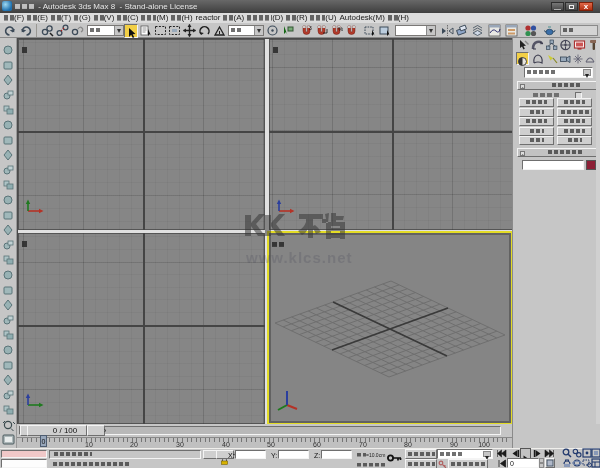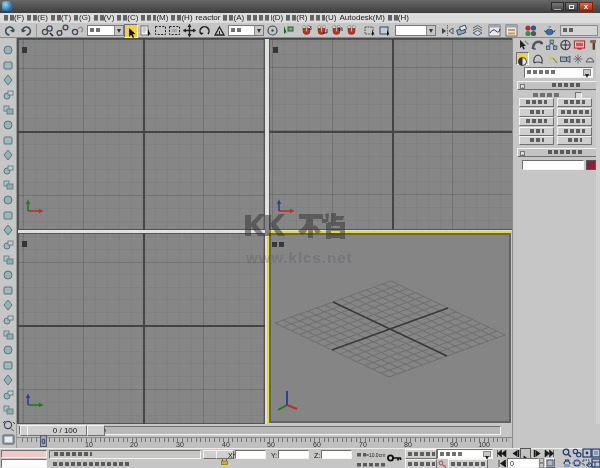--- a/index.html
+++ b/index.html
@@ -24,20 +24,21 @@
 .mi{padding:0 1px;}.m1{width:5px;}.m2{width:10px;}.m3{width:15px;}.m5{width:25px;}.w2{width:14px;}.w3{width:21px;}.w4{width:28px;}.w5{width:35px;}
 .ti{position:absolute;top:24px;width:13px;height:13px;}
 .combo{position:absolute;top:25px;height:11px;background:#fff;border:1px solid #7a7876;display:flex;align-items:center;}
 .combo .ar{position:absolute;right:0;top:0;width:9px;height:9px;background:#c6c6c6;border-left:1px solid #8a8a8a;font-size:6px;line-height:9px;text-align:center;color:#222;}
 .cbtn{position:absolute;background:#cfcfcf;border:1px solid;border-color:#f4f4f4 #6f6f6f #6f6f6f #f4f4f4;font-size:6px;color:#111;display:flex;align-items:center;justify-content:center;overflow:hidden;}
 </style></head>
 <body>
 
 <div class="abs" id="titlebar" style="left:0;top:0;width:600px;height:13px;background:linear-gradient(#686868,#3e3e3e);">
   <div class="abs" style="left:2px;top:1px;width:10px;height:10px;background:radial-gradient(circle at 35% 35%,#9fd8f0,#1c6fae 70%);border-radius:2px;"></div>
+  <div class="abs txt" style="left:15px;top:2px;color:#e6e6e6;"><span class="cj" style="width:21px;background-image:repeating-linear-gradient(90deg,rgba(210,210,210,.85) 0 5px,rgba(0,0,0,0) 5px 7px);height:7px;"></span> - Autodesk 3ds Max 8&nbsp;&nbsp;- Stand-alone License</div>
   <div class="abs" style="left:551px;top:2px;width:13px;height:9px;background:linear-gradient(#777,#474747);border:1px solid #2e2e2e;color:#fff;font-size:7px;text-align:center;line-height:11px;">—</div>
   <div class="abs" style="left:565px;top:2px;width:13px;height:9px;background:linear-gradient(#777,#474747);border:1px solid #2e2e2e;">
       <div style="width:5px;height:4px;border:1px solid #eee;margin:1.5px auto 0;"></div>
     </div>
   <div class="abs" style="left:579px;top:2px;width:14px;height:9px;background:linear-gradient(#e06a4a,#b03012);border:1px solid #7e2008;color:#fff;font-size:8px;font-weight:bold;text-align:center;line-height:8px;font-family:'Liberation Sans',sans-serif;">x</div>
 </div>
 
 <div class="abs" id="menubar" style="left:0;top:13px;width:600px;height:10px;background:#dcdcdc;">
   <div style="display:flex;gap:1px;padding-left:3px;padding-top:1px;font-size:8px;color:#1a1a1a;line-height:8px;white-space:nowrap;">
     <span class="mi"><i class="cj m2"></i>(F)</span>

